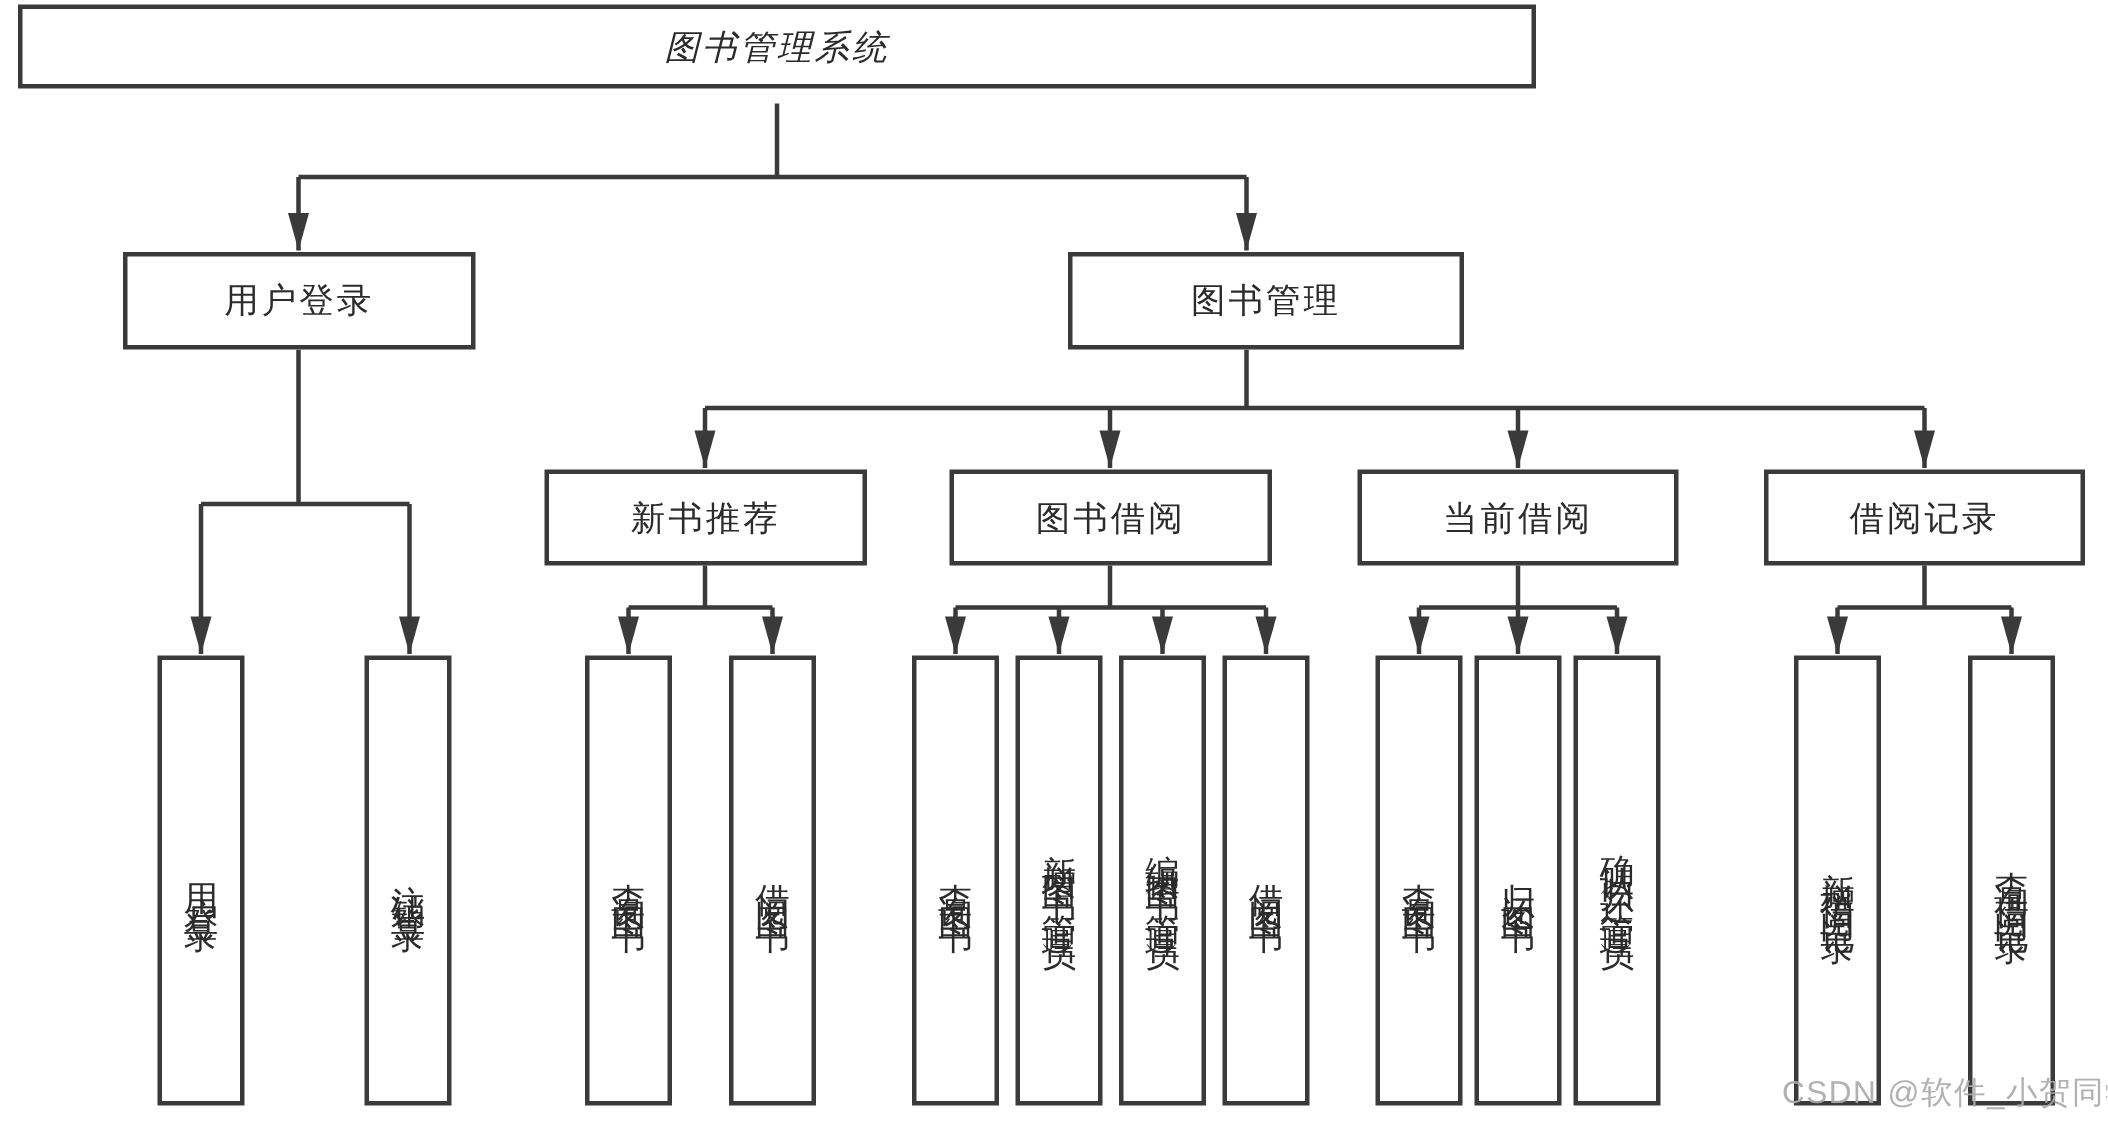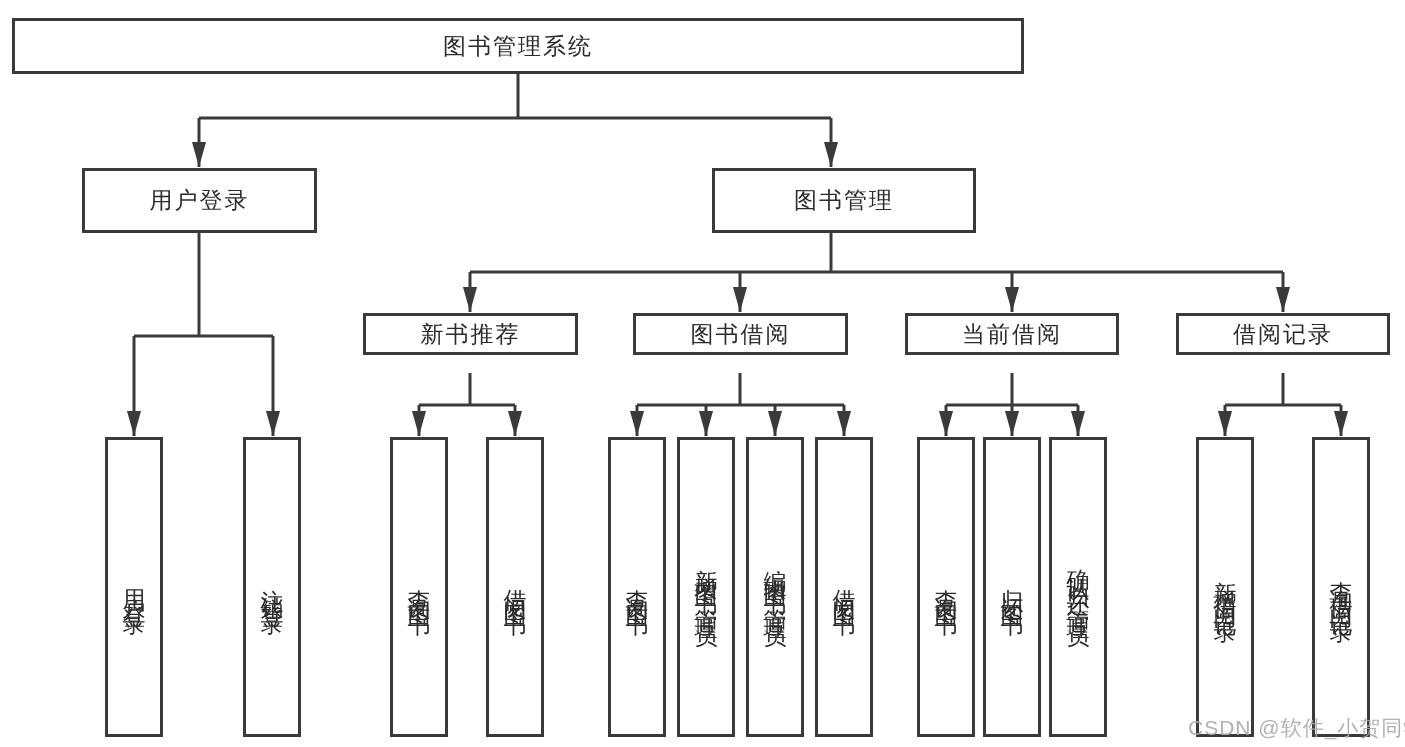--- a/index.html
+++ b/index.html
@@ -20,23 +20,23 @@
     box-sizing: border-box;
     background: #ffffff;
     border: 3px solid #3a3a3a;
     display: flex;
     align-items: center;
     justify-content: center;
     z-index: 2;
     color: #2b2b2b;
   }
   .hbox { font-size: 23px; letter-spacing: 2px; }
-  .root-box { left: 12px; top: 18px; width: 1012px; height: 56px; }
+  .root-box { left: 12px; top: 3px; width: 1012px; height: 56px; font-style: italic; }
   .lv2 { top: 168px; height: 65px; }
-  .lv3 { top: 313px; height: 42px; }
+  .lv3 { top: 313px; height: 64px; }
   .vbox { top: 437px; height: 300px; width: 58px; }
   .vtext {
     writing-mode: vertical-lr;
     text-orientation: mixed;
     font-size: 23px;
     letter-spacing: 8px;
     line-height: 1;
     white-space: nowrap;
   }
   .watermark {

